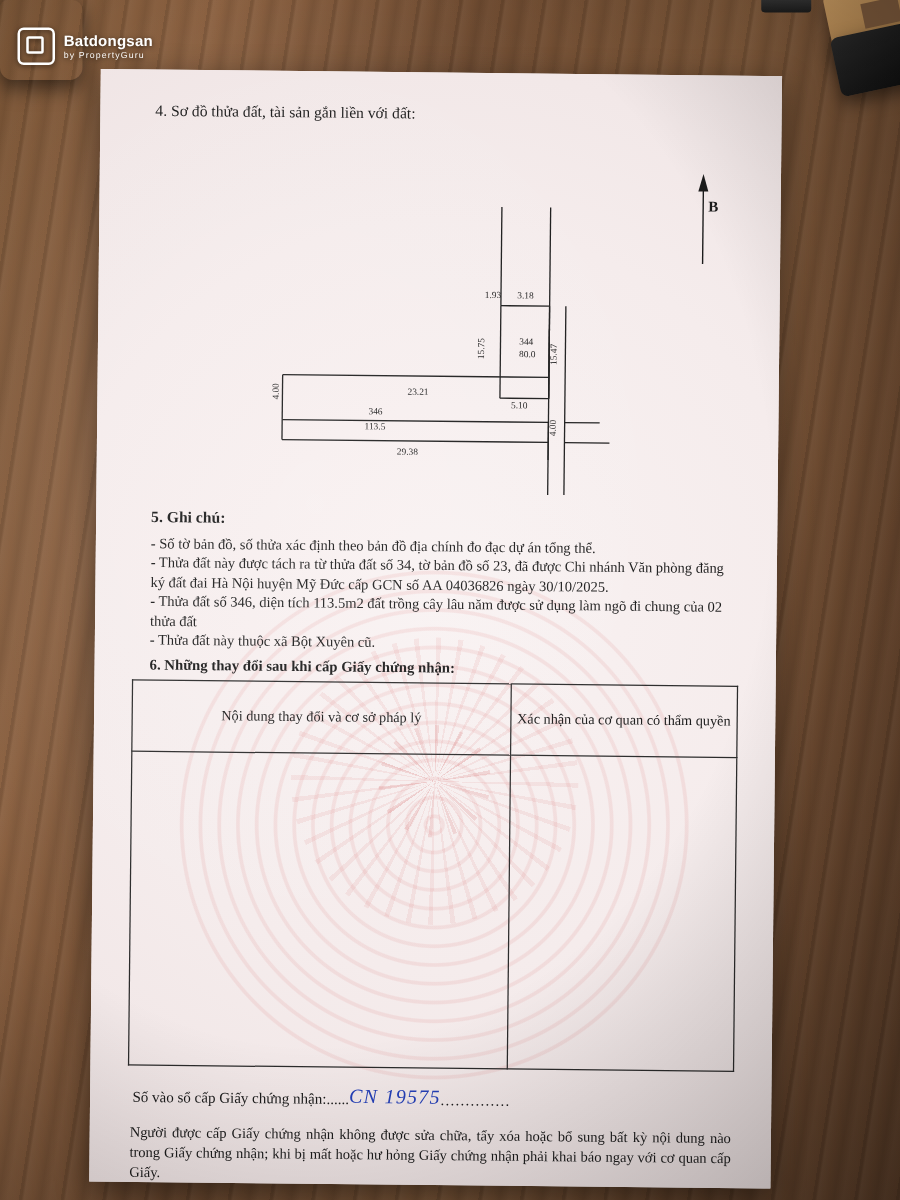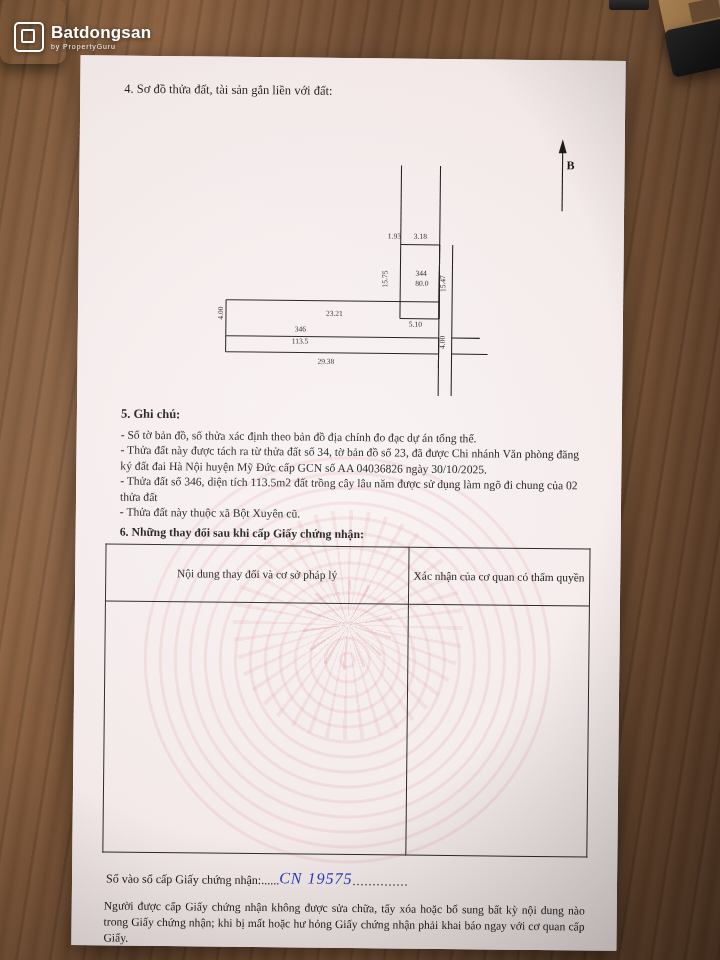--- a/index.html
+++ b/index.html
@@ -100,21 +100,21 @@
     content: "";
     position: absolute;
     left: 5px; top: 5px;
     width: 10px; height: 10px;
     border: 2.2px solid #ffffff;
     border-radius: 2px;
   }
   #wm-text { line-height: 1; }
   #wm-main {
     font-family: "Liberation Sans", sans-serif;
-    font-size: 17px;
+    font-size: 12px;
     font-weight: bold;
     color: #ffffff;
     letter-spacing: 0.2px;
     display: block;
   }
   #wm-sub {
     font-family: "Liberation Sans", sans-serif;
     font-size: 7px;
     color: #ffffff;
     letter-spacing: 0.9px;

